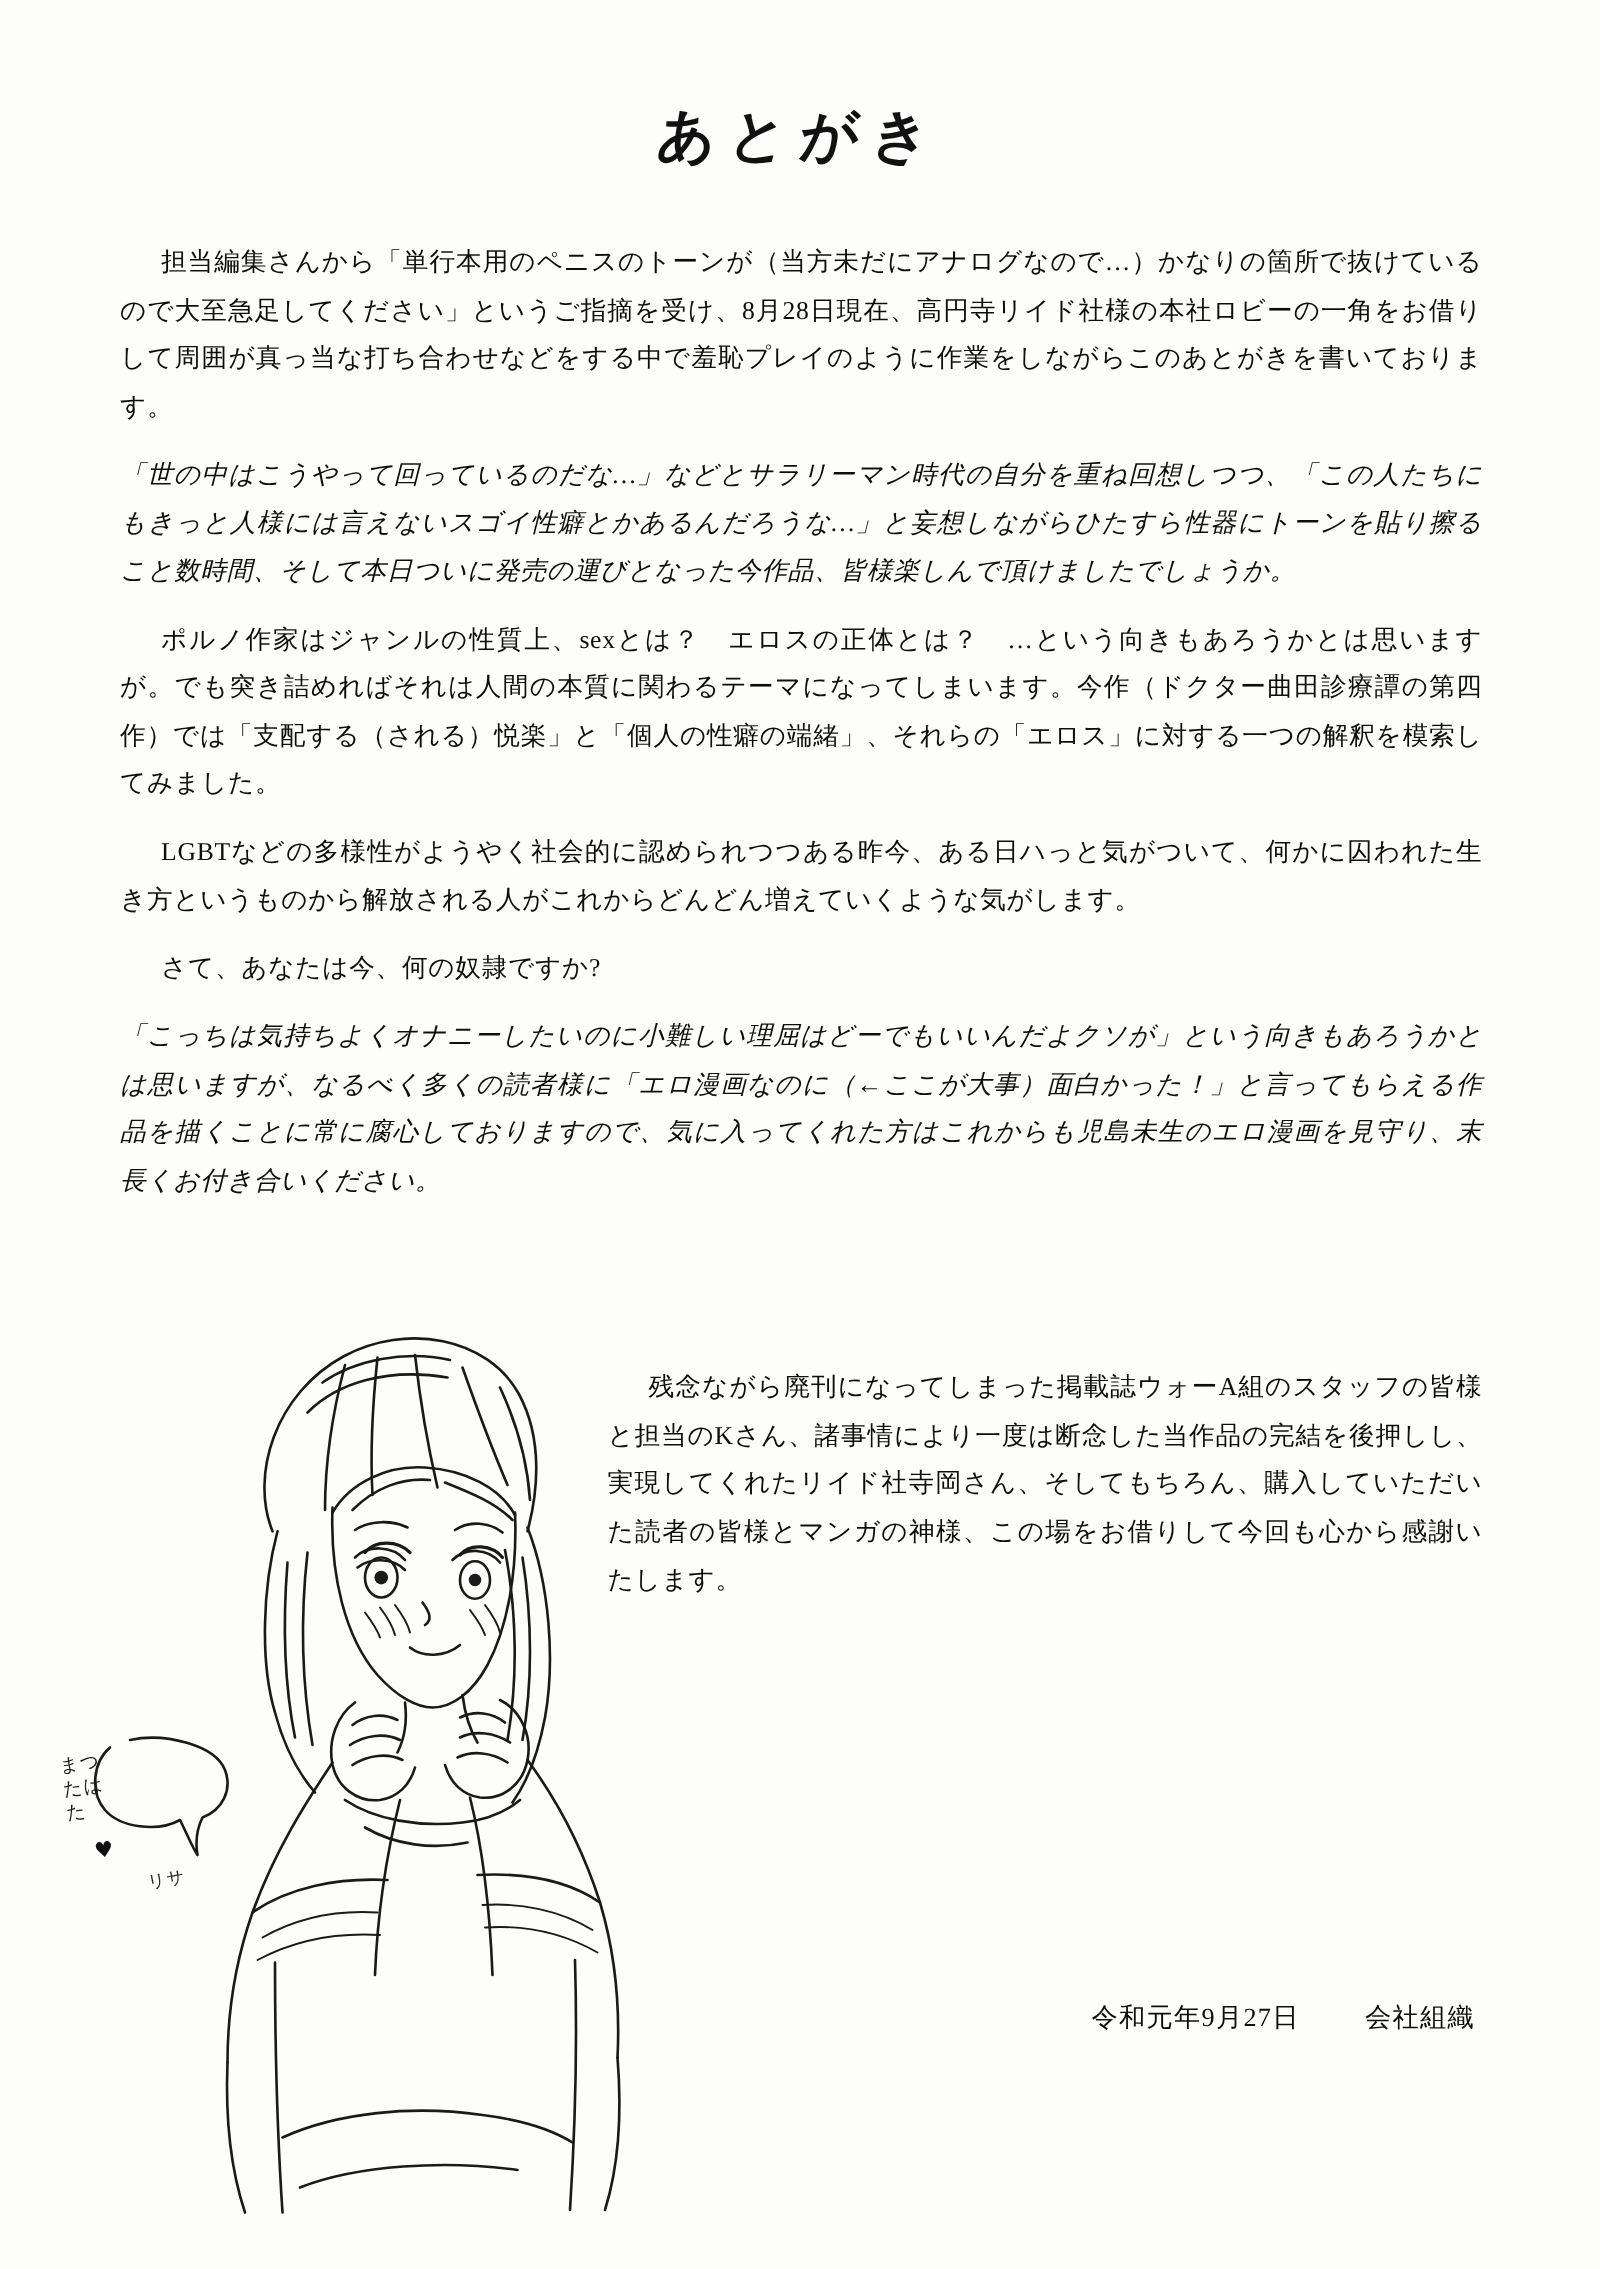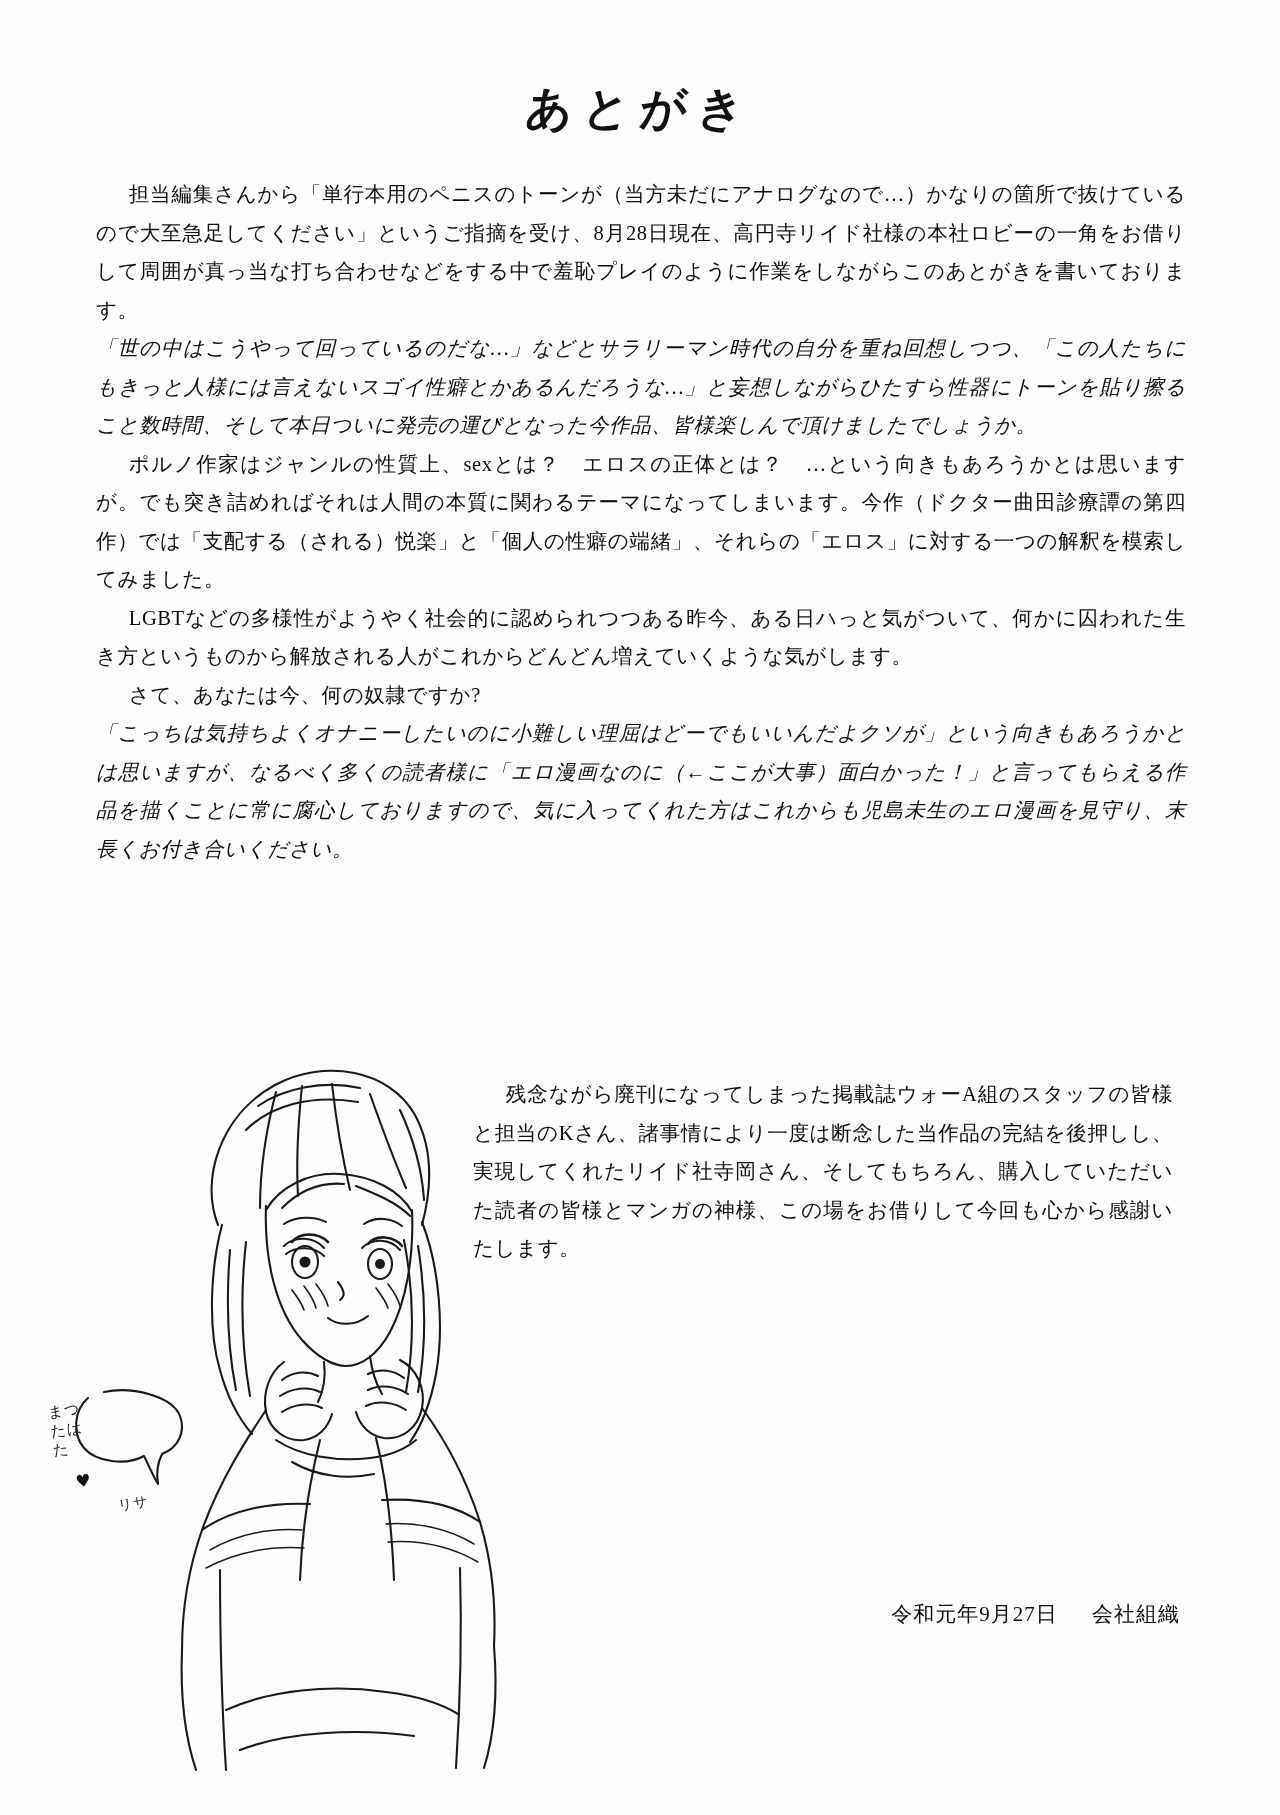--- a/index.html
+++ b/index.html
@@ -42,30 +42,30 @@
     left: 96px;
     width: 1090px;
     font-size: 20.5px;
     line-height: 38.5px;
     text-align: justify;
     text-justify: inter-ideograph;
     letter-spacing: 0.6px;
   }
 
   .para {
-    margin: 0 0 0 0;
+    margin: 16px 0 0 0;
     text-indent: 1.6em;
   }
   .para.noindent { text-indent: 0; font-style: italic; }
 
   
   .lower-wrap {
     position: absolute;
     top: 1075px;
-    left: 83px;
+    left: 96px;
     width: 1090px;
     font-size: 20.5px;
     line-height: 38.5px;
     text-align: justify;
     text-justify: inter-ideograph;
     letter-spacing: 0.6px;
   }
   .float-art {
     float: left;
     width: 390px;
@@ -74,21 +74,21 @@
   }
   .lower-wrap .para { text-indent: 1.6em; }
 
   .signature {
     position: absolute;
     top: 1600px;
     right: 100px;
     font-size: 21px;
     letter-spacing: 1px;
   }
-  .signature .date { margin-right: 28px; }
+  .signature .date { margin-right: 46px; }
 
   
   .illus {
     position: absolute;
     left: 70px;
     top: 1010px;
     width: 470px;
     height: 770px;
     pointer-events: none;
   }

